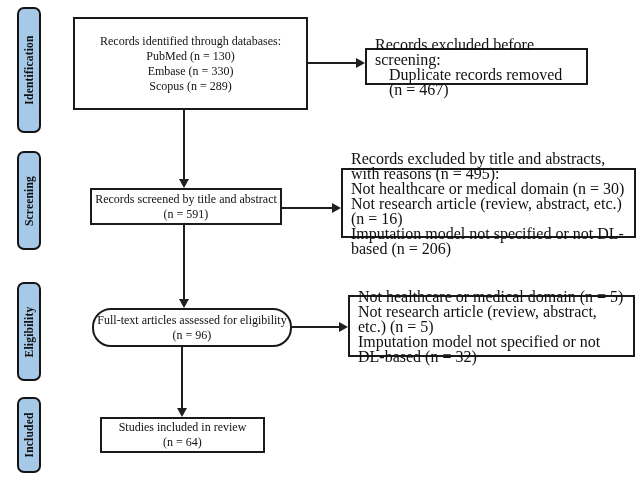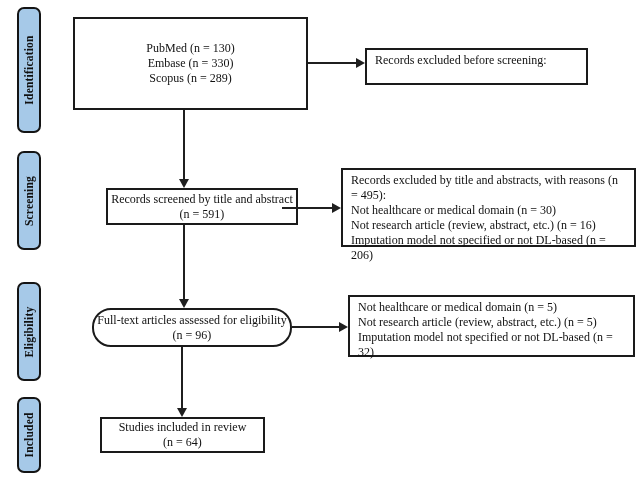--- a/index.html
+++ b/index.html
@@ -46,26 +46,26 @@
     text-align: center;
     font-size: 12px;
     line-height: 15px;
   }
 
   
   .ebox {
     position: absolute;
     background: #ffffff;
     border: 2px solid #1a1a1a;
-    font-size: 12px;
+    font-size: 16px;
     line-height: 15px;
     padding: 3px 8px;
     display: flex;
     flex-direction: column;
-    justify-content: space-between;
+    justify-content: center;
     text-align: left;
   }
   .ebox .indent { padding-left: 14px; }
 
   
   .line { position: absolute; background: #1f1f1f; }
   .arrow-down {
     position: absolute;
     width: 0; height: 0;
     border-left: 5px solid transparent;
@@ -92,45 +92,47 @@
     <span>Screening</span>
   </div>
   <div class="stage" style="top:282px; height:99px;">
     <span>Eligibility</span>
   </div>
   <div class="stage" style="top:397px; height:76px;">
     <span>Included</span>
   </div>
 
   <div class="fbox" style="left:73px; top:17px; width:235px; height:93px;">
+    <div>Records identified through databases:</div>
     <div>PubMed (n = 130)</div>
     <div>Embase (n = 330)</div>
     <div>Scopus (n = 289)</div>
   </div>
 
-  <div class="fbox" style="left:106px; top:188px; width:192px; height:37px;">
+  <div class="fbox" style="left:90px; top:188px; width:192px; height:37px;">
     <div>Records screened by title and abstract</div>
     <div>(n = 591)</div>
   </div>
 
   <div class="fbox" style="left:92px; top:308px; width:200px; height:39px;border-radius:19px;">
     <div>Full-text articles assessed for eligibility</div>
     <div>(n = 96)</div>
   </div>
 
   <div class="fbox" style="left:100px; top:417px; width:165px; height:36px;">
     <div>Studies included in review</div>
     <div>(n = 64)</div>
   </div>
 
   <div class="ebox" style="left:365px; top:48px; width:223px; height:37px;">
     <div>Records excluded before screening:</div>
+    <div class="indent">Duplicate records removed (n = 467)</div>
   </div>
 
-  <div class="ebox" style="left:341px; top:168px; width:295px; height:79px;">
+  <div class="ebox" style="left:341px; top:168px; width:295px; height:70px;">
     <div>Records excluded by title and abstracts, with reasons (n = 495):</div>
     <div>Not healthcare or medical domain (n = 30)</div>
     <div>Not research article (review, abstract, etc.) (n = 16)</div>
     <div>Imputation model not specified or not DL-based (n = 206)</div>
   </div>
 
   <div class="ebox" style="left:348px; top:295px; width:287px; height:62px;">
     <div>Not healthcare or medical domain (n = 5)</div>
     <div>Not research article (review, abstract, etc.) (n = 5)</div>
     <div>Imputation model not specified or not DL-based (n = 32)</div>

